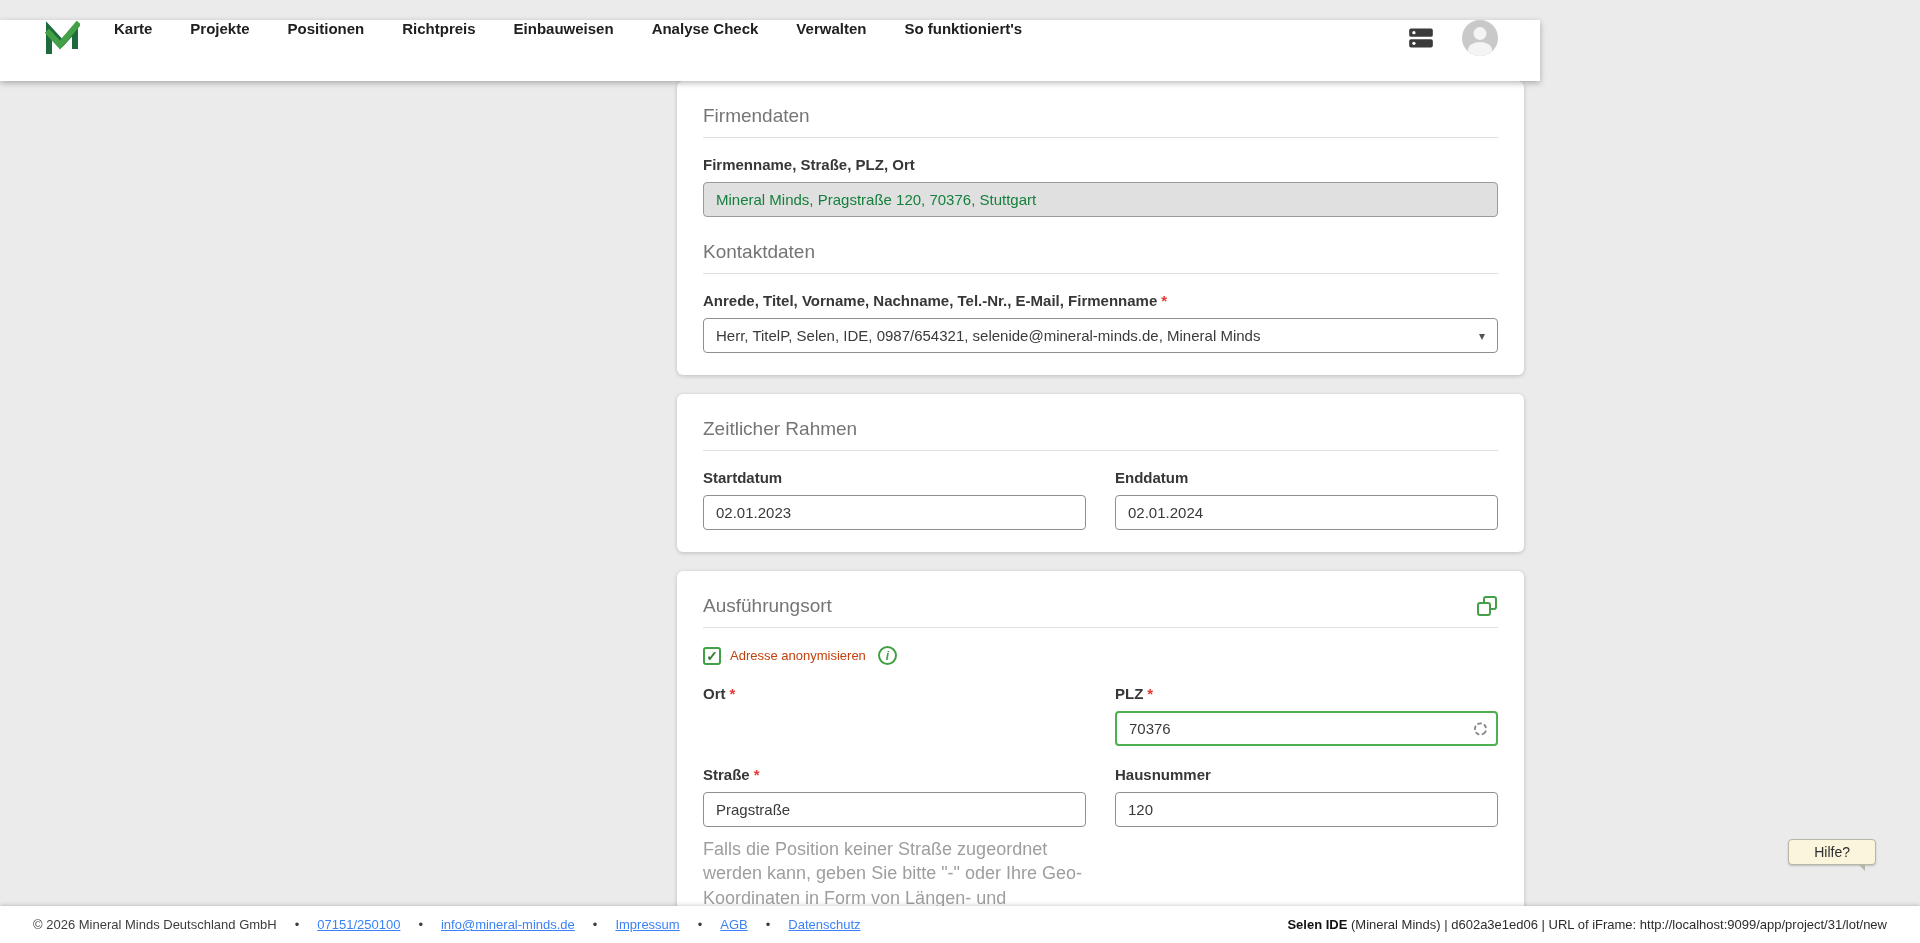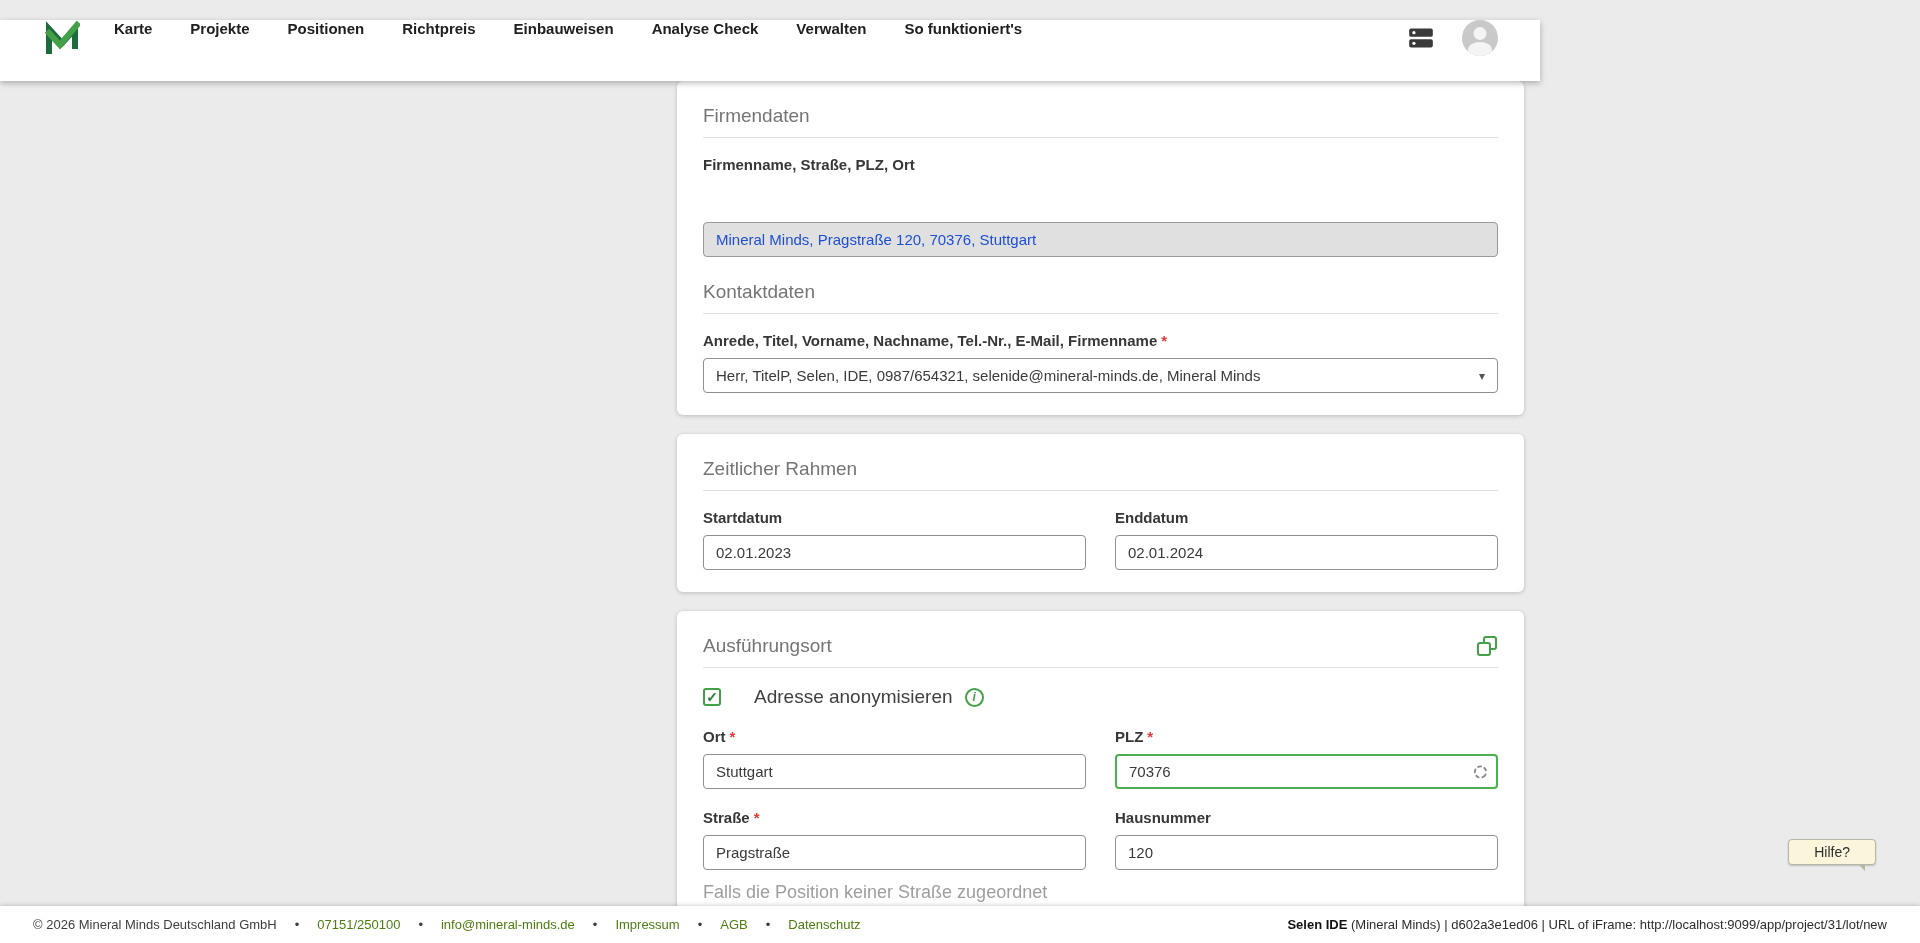--- a/index.html
+++ b/index.html
@@ -54,21 +54,21 @@
 
   .form-label { font-size:15px; font-weight:700; color:#373737; margin-bottom:9px; }
   .req { color:#e53935; margin-left:4px; font-weight:700; }
 
   .text-input {
     width:100%; height:35px;
     border:1px solid #8f8f8f; border-radius:4px;
     padding:0 12px; font-size:15px; color:#3a3a3a;
     background:#fff; font-family:"Liberation Sans", sans-serif; outline:none;
   }
-  .disabled-input { background:#e0e0e0; border-color:#9a9a9a; color:#1d4ed8;margin-top:40px; }
+  .disabled-input { background:#e0e0e0; border-color:#9a9a9a; color:#15803d; }
   .focused { border:2px solid #4caf50; }
 
   .select-box {
     width:100%; height:35px;
     border:1px solid #8f8f8f; border-radius:4px;
     padding:0 12px; font-size:15px; color:#3a3a3a; background:#fff;
     display:flex; align-items:center; justify-content:space-between; cursor:pointer;
   }
   .caret { font-size:12px; color:#555; margin-left:10px; }
 
@@ -76,21 +76,21 @@
   .field {}
   .input-wrap { position:relative; }
   .spinner { position:absolute; right:10px; top:50%; transform:translateY(-50%) rotate(40deg); display:flex; }
 
   .checkbox-row { display:flex; align-items:center; gap:9px; margin:2px 0 20px; }
   .checkbox {
     width:18px; height:18px; border:2px solid #43a047; border-radius:3px;
     background:#fdfdfd; display:flex; align-items:center; justify-content:center;
     color:#2e7d32; font-size:14px; font-weight:700; cursor:pointer; line-height:1;
   }
-  .checkbox-label { font-size:19px; color:#404040;margin-left:24px; }
+  .checkbox-label { font-size:13px; color:#c2410c; }
   .info-icon {
     width:19px; height:19px; border:2px solid #43a047; border-radius:50%;
     color:#43a047; font-size:12px; font-weight:700; font-style:italic;
     display:flex; align-items:center; justify-content:center; cursor:pointer; margin-left:3px;
   }
   .copy-icon { cursor:pointer; margin-top:2px; }
 
   .hint { font-size:18px; color:#9e9e9e; line-height:1.35; margin-top:10px; width:383px; }
   .hint .coords { color:#c0c0c0; }
 
@@ -108,21 +108,21 @@
   }
 
   
   .footer {
     position:absolute; left:0; bottom:0; width:1920px; height:37px;
     background:#ffffff; box-shadow:0 -1px 4px rgba(0,0,0,.18);
     display:flex; align-items:center; justify-content:space-between;
     padding:0 33px; font-size:13px; color:#3d3d3d; z-index:50;
   }
   .footer-left { display:flex; align-items:center; gap:18px; white-space:nowrap; }
-  .footer a, .footer .link { color:#4d7c0f; cursor:pointer; }
+  .footer a, .footer .link { color:#3b82f6; text-decoration:underline; cursor:pointer; }
   .sep { color:#3d3d3d; }
   .footer-right { white-space:nowrap; color:#2c2c2c; }
   .footer-right .brand { font-weight:700; color:#111; }
 </style>
 </head>
 <body>
 
 <div class="topnav">
   <div class="logo-wrap">
     <svg width="36" height="36" viewBox="0 0 36 36">
@@ -210,21 +210,20 @@
       <span class="checkbox">✓</span>
       <span class="checkbox-label">Adresse anonymisieren</span>
       <span class="info-icon">i</span>
     </div>
 
     <div class="grid2">
       <div class="field">
         <div class="form-label">
           <span>Ort</span><span class="req">*</span>
         </div>
-        <input class="text-input" type="text" value="Stuttgart" style="">
       </div>
 
       <div class="field">
         <div class="form-label">
           <span>PLZ</span><span class="req">*</span>
         </div>
         <div class="input-wrap">
           <input class="text-input focused" type="text" value="70376" style="">
           <span class="spinner">
             <svg width="15" height="15" viewBox="0 0 16 16">

